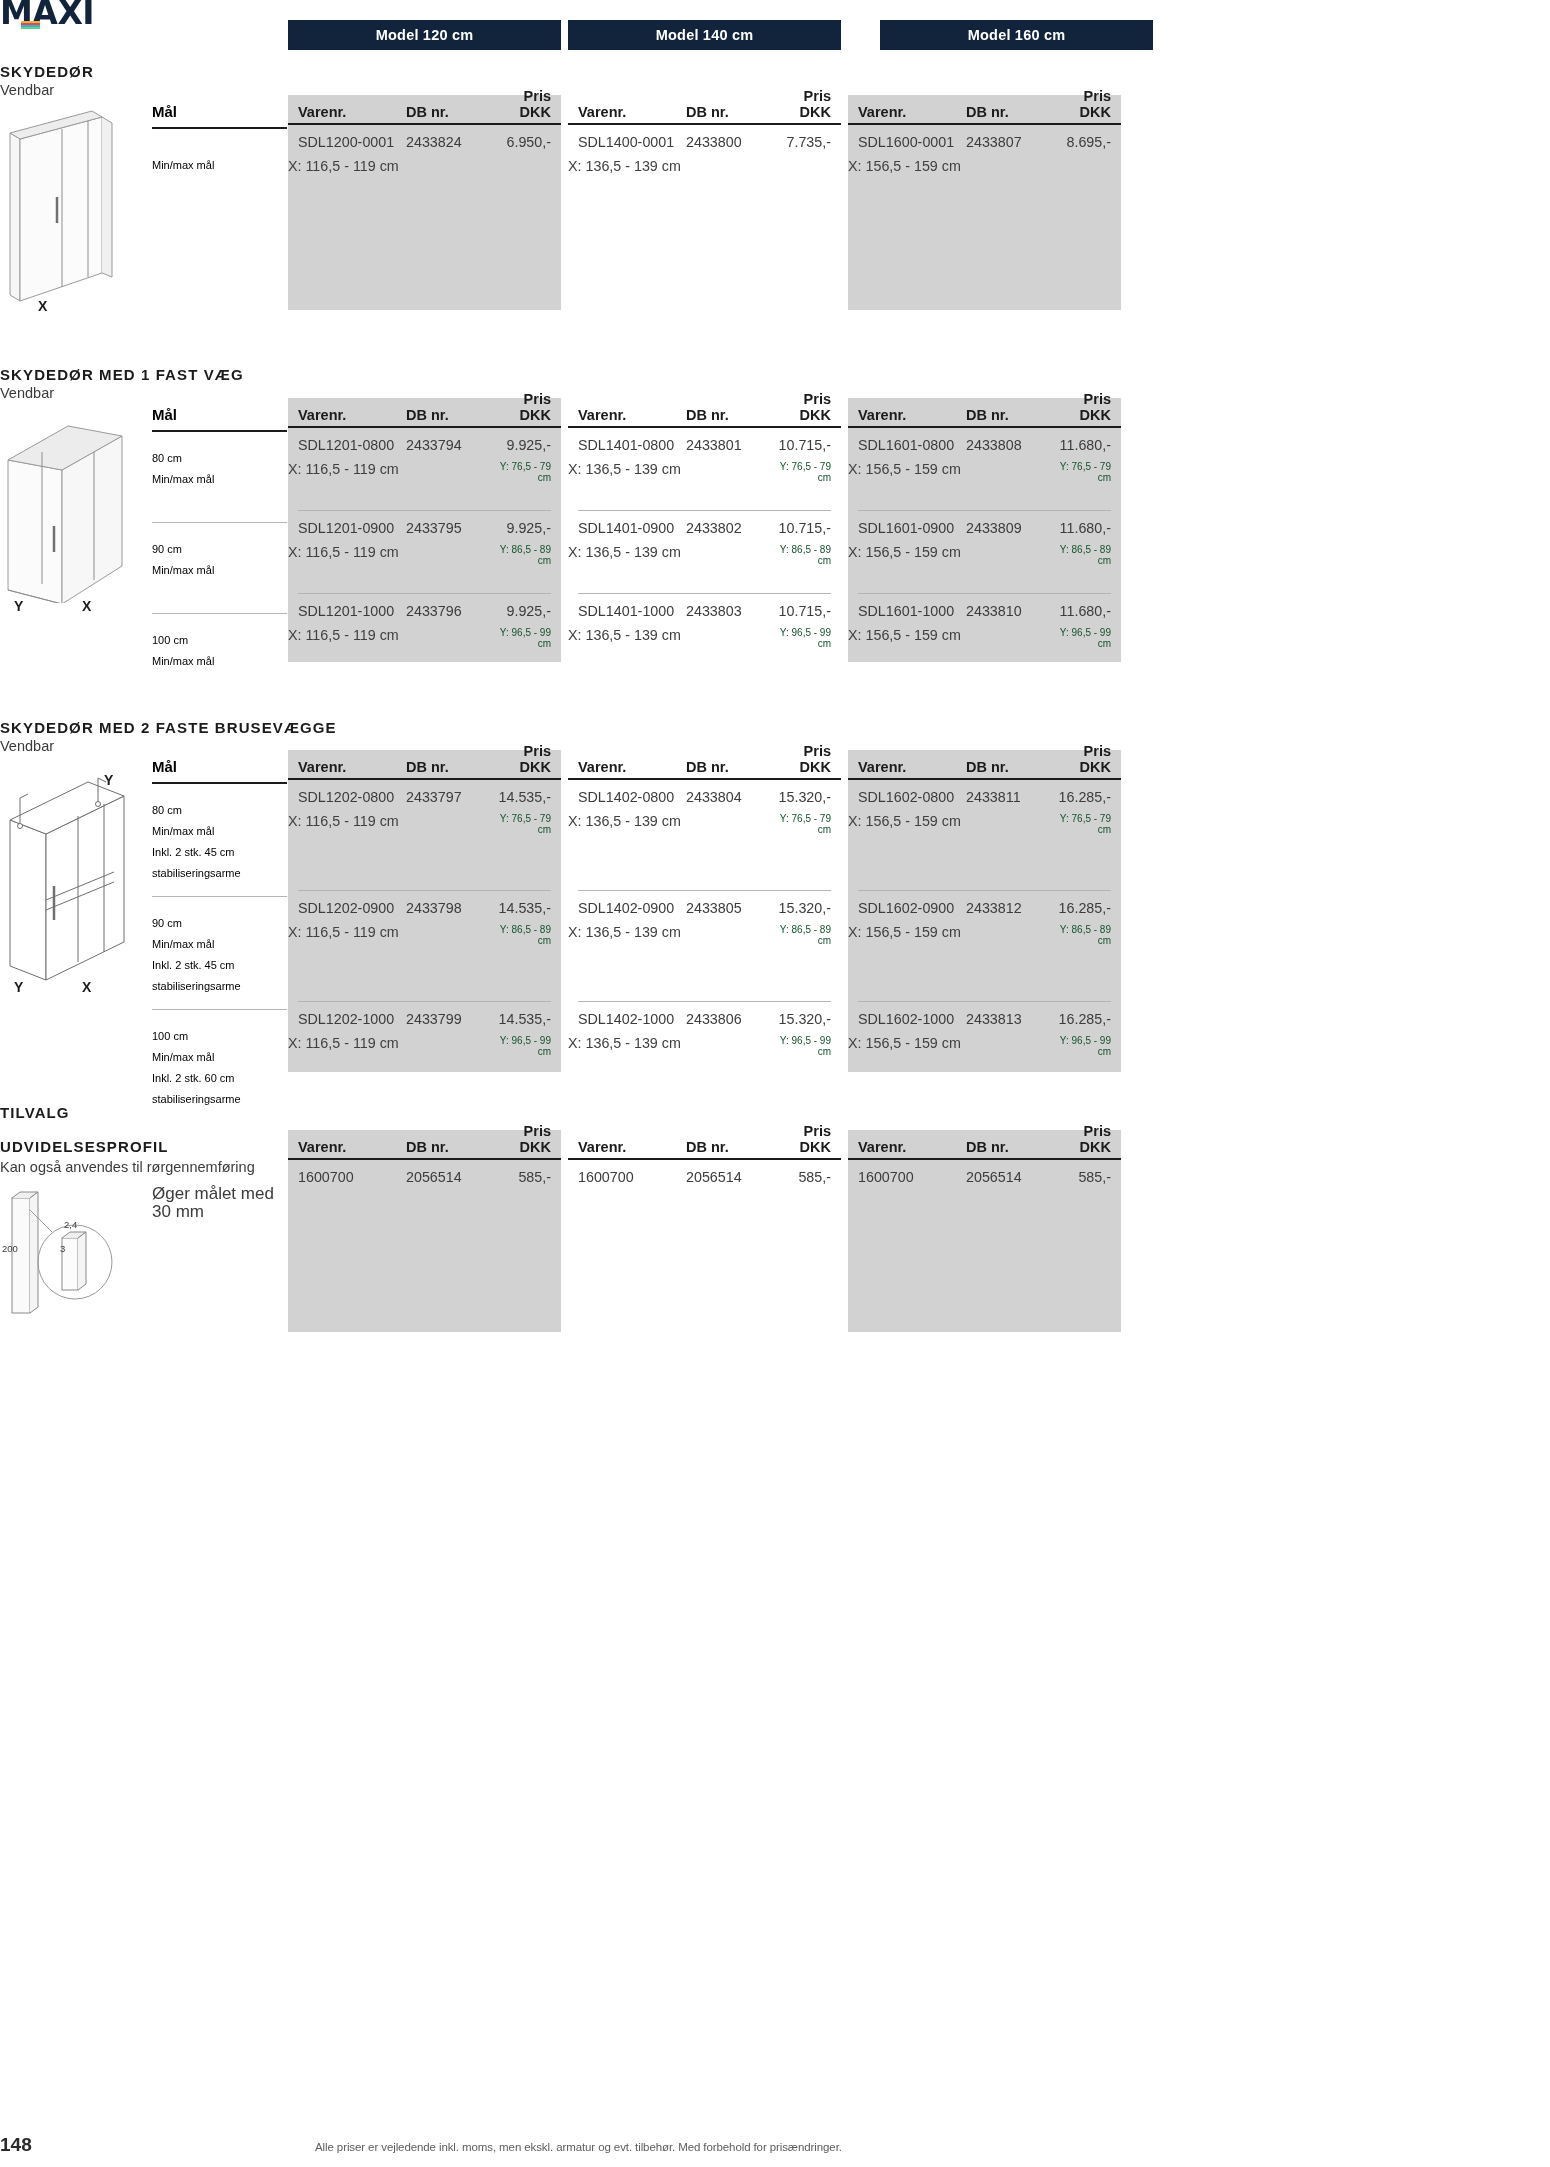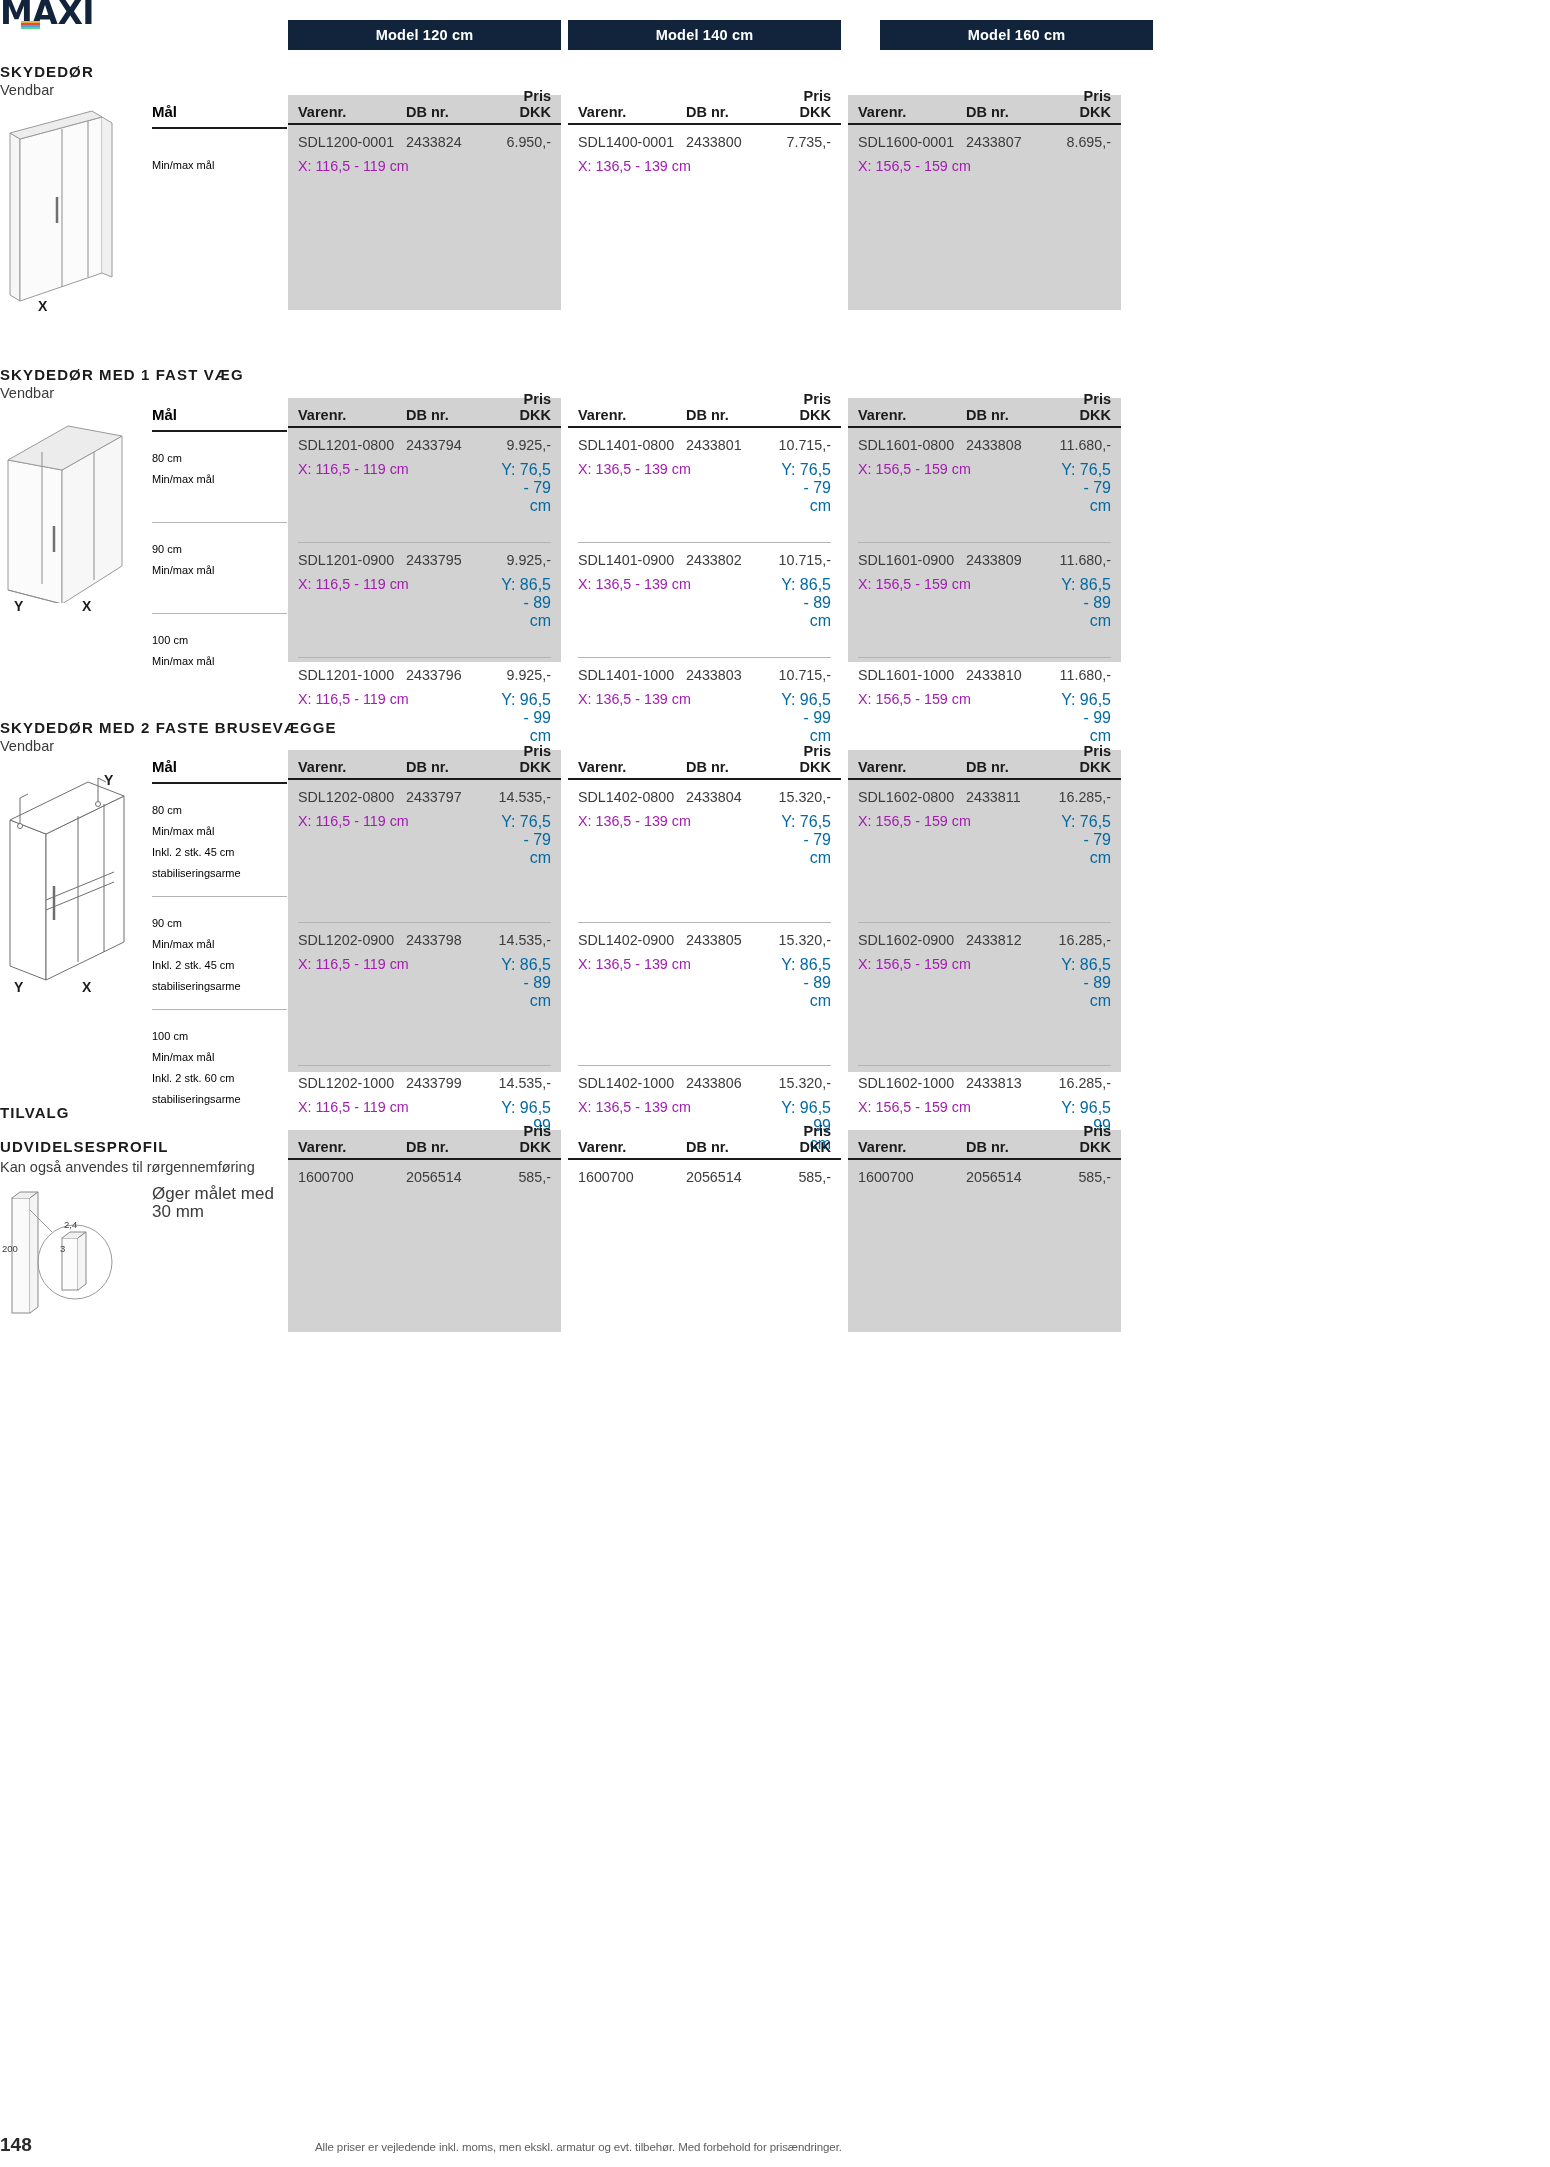--- a/index.html
+++ b/index.html
@@ -106,22 +106,22 @@
   }
   .rowline .v {
     font-size: 14.3px;
     color: #3c3c3c;
     white-space: nowrap;
   }
   .sub-line {
     display: flex;
     padding-top: 8px;
   }
-  .sub-line .xs { width: 210px; padding-left: 10px; box-sizing: border-box; font-size: 14.3px; color: #a21caf;}
-  .sub-line .ys { flex: 1; text-align: right; padding-right: 10px; box-sizing: border-box; font-size: 16px; color: #0369a1;}
+  .sub-line .xs { width: 210px; box-sizing: border-box; font-size: 14.3px; color: #404040;}
+  .sub-line .ys { flex: 1; text-align: right; padding-right: 10px; box-sizing: border-box; font-size: 10px; color: #14532d;}
 
   .divider-light {
     height: 1px;
     background: #b4b4b4;
     margin: 0 10px;
   }
 
   
   .maal-col { position: absolute; width: 135px; }
   .maal-hdr {

